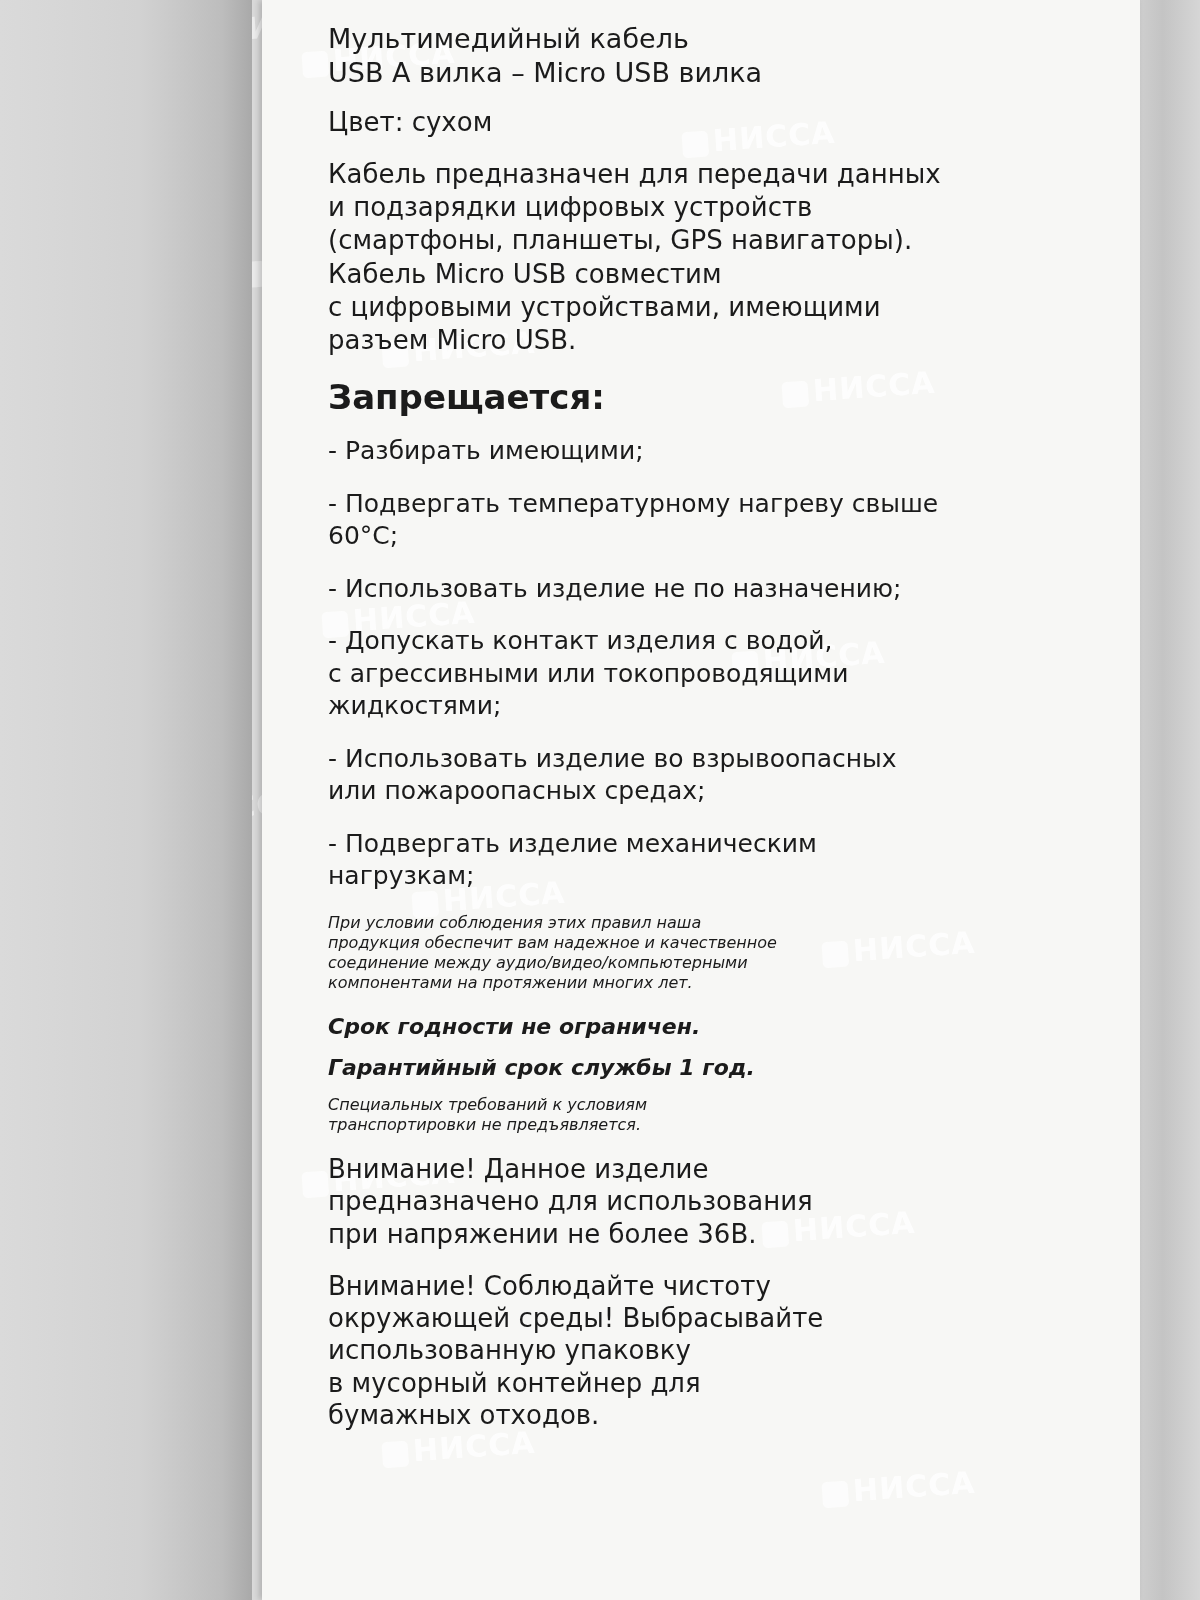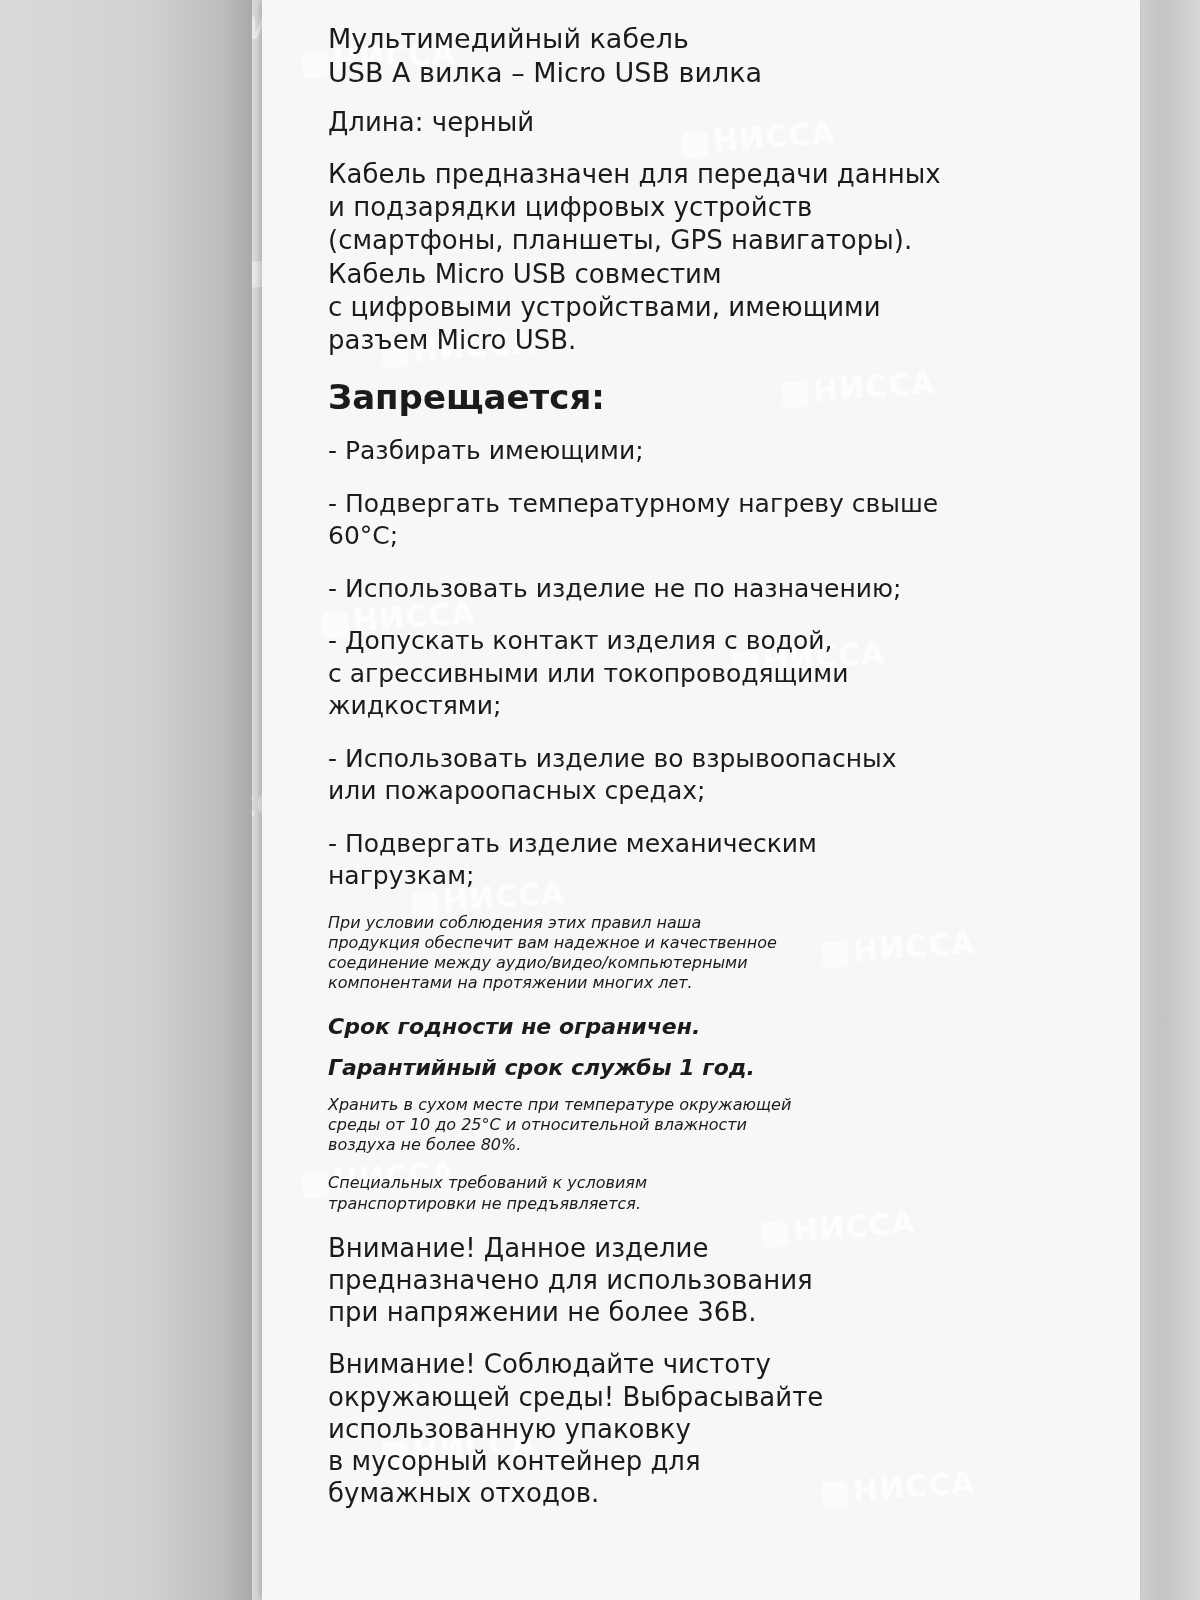--- a/index.html
+++ b/index.html
@@ -180,21 +180,21 @@
     <div class="wm" style="left:500px; top:1210px; opacity:.85;"><span class="badge"></span><span>НИССА</span></div>
     <div class="wm" style="left:120px; top:1430px; opacity:.85;"><span class="badge"></span><span>НИССА</span></div>
     <div class="wm" style="left:560px; top:1470px; opacity:.85;"><span class="badge"></span><span>НИССА</span></div>
   </div>
 
   <div class="panel-inner">
     <div class="content">
 
       <p class="t-title"><span>Мультимедийный кабель</span><br><span>USB A вилка – Micro USB вилка</span></p>
 
-      <p class="t-attr">Длина: черный</p>
+      <p class="t-attr">Цвет: сухом</p>
 
       <p class="t-desc nowrap">Кабель предназначен для передачи данных
 и подзарядки цифровых устройств
 (смартфоны, планшеты, GPS навигаторы).
 Кабель Micro USB совместим
 с цифровыми устройствами, имеющими
 разъем Micro USB.</p>
 
       <p class="t-h-bold">Запрещается:</p>
 
@@ -211,23 +211,20 @@
 нагрузкам;</p>
 
       <p class="t-small nowrap">При условии соблюдения этих правил наша
 продукция обеспечит вам надежное и качественное
 соединение между аудио/видео/компьютерными
 компонентами на протяжении многих лет.</p>
 
       <p class="t-ital-bold">Срок годности не ограничен.</p>
       <p class="t-ital-bold">Гарантийный срок службы 1 год.</p>
 
-      <p class="t-small nowrap">Хранить в сухом месте при температуре окружающей
-среды от 10 до 25°C и относительной влажности
-воздуха не более 80%.</p>
       <p class="t-small nowrap">Специальных требований к условиям
 транспортировки не предъявляется.</p>
 
       <p class="t-warn nowrap">Внимание! Данное изделие
 предназначено для использования
 при напряжении не более 36В.</p>
       <p class="t-warn nowrap">Внимание! Соблюдайте чистоту
 окружающей среды! Выбрасывайте
 использованную упаковку
 в мусорный контейнер для

